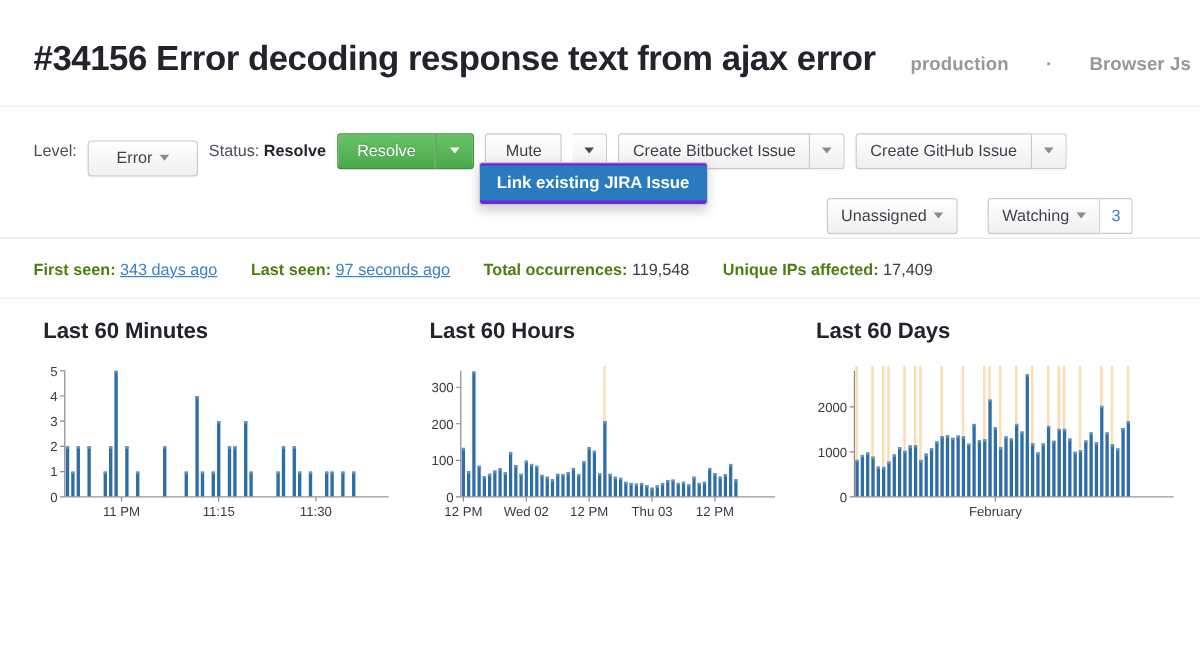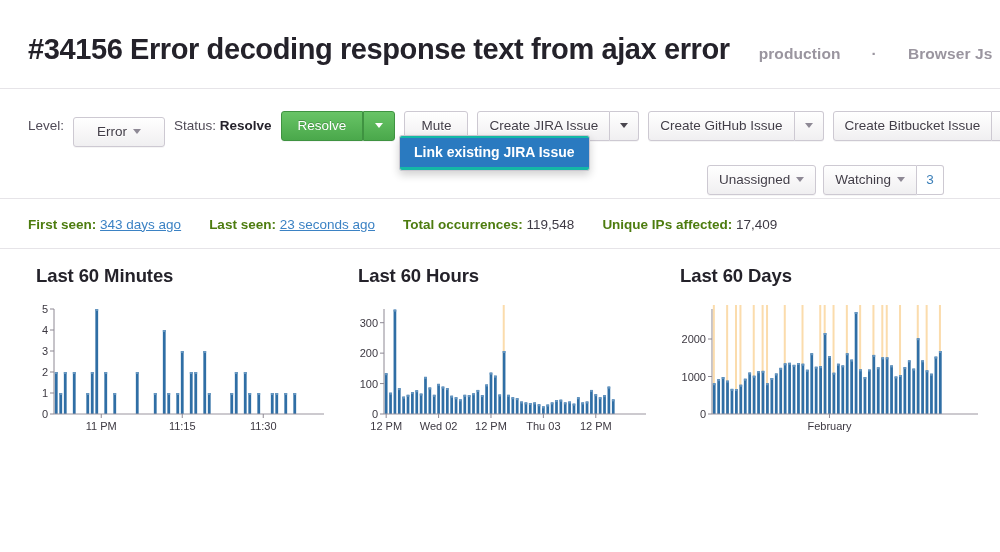--- a/index.html
+++ b/index.html
@@ -129,21 +129,21 @@
     border-bottom-right-radius: 3px;
     line-height: 1;
   }
 
   
   .dropdown-menu {
     position: absolute;
     left: 399px;
     top: 46px;
     min-width: 168px;
-    background: #14b8a6;
+    background: #6d28d9;
     border: 1px solid #cbc7d0;
     border-radius: 3px;
     box-shadow: 0 4px 9px rgba(0,0,0,0.18);
     padding: 2px 0 3px 0;
     z-index: 40;
   }
   .dropdown-item {
     display: block;
     padding: 6px 14px 7px 14px;
     font-size: 14px;
@@ -154,21 +154,21 @@
     white-space: nowrap;
   }
 
   .toolbar-row2 {
     display: flex;
     justify-content: flex-end;
     gap: 9px;
     margin-top: 18px;
     padding-right: 28px;
   }
-  .row2-inner { display: flex; gap: 7px; }
+  .row2-inner { display: flex; gap: 25px; }
 
   
   .stats {
     display: flex;
     gap: 28px;
     padding: 18px 28px 16px 28px;
     font-size: 13.5px;
     border-bottom: 1px solid #e6e4e8;
     white-space: nowrap;
   }
@@ -234,35 +234,34 @@
       <span class="split">
         <button class="btn btn-green main">Resolve</button>
         <button class="btn btn-green toggle">
           <span class="caret white" style="margin-left:0"></span>
         </button>
       </span>
 
       <button class="btn" style="padding:10px 16px">Mute</button>
 
       <span class="split">
-        <button class="btn main">Create JIRA Issue</button>
         <button class="btn toggle">
           <span class="caret dark" style="margin-left:0"></span>
         </button>
       </span>
 
       <span class="split">
-        <button class="btn main">Create GitHub Issue</button>
+        <button class="btn main">Create Bitbucket Issue</button>
         <button class="btn toggle">
           <span class="caret" style="margin-left:0"></span>
         </button>
       </span>
 
       <span class="split">
-        <button class="btn main">Create Bitbucket Issue</button>
+        <button class="btn main">Create GitHub Issue</button>
         <button class="btn toggle">
           <span class="caret" style="margin-left:0"></span>
         </button>
       </span>
     </div>
 
     <div class="dropdown-menu">
       <div class="dropdown-item">Link existing JIRA Issue</div>
     </div>
 
@@ -283,21 +282,21 @@
     </div>
   </div>
 
   <div class="stats">
     <span class="stat">
       <b>First seen:</b>
       <span class="link">343 days ago</span>
     </span>
     <span class="stat">
       <b>Last seen:</b>
-      <span class="link">23 seconds ago</span>
+      <span class="link">97 seconds ago</span>
     </span>
     <span class="stat">
       <b>Total occurrences:</b>
       <span class="val">119,548</span>
     </span>
     <span class="stat">
       <b>Unique IPs affected:</b>
       <span class="val">17,409</span>
     </span>
   </div>

